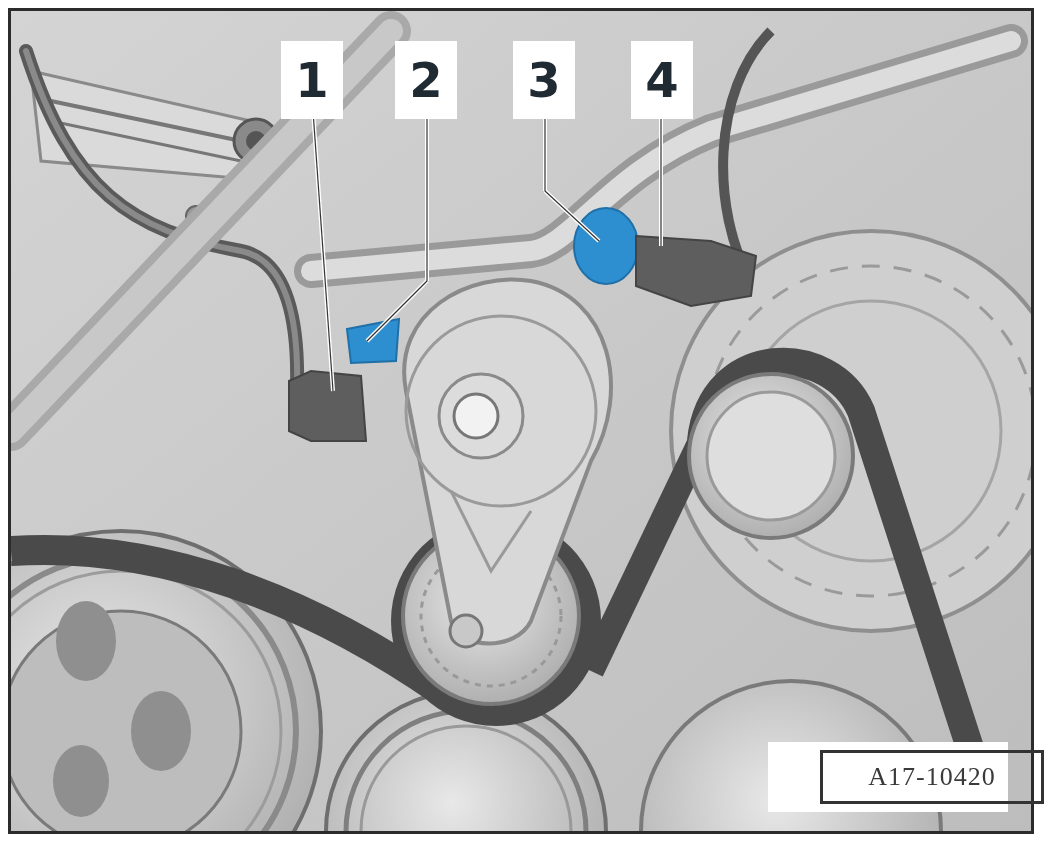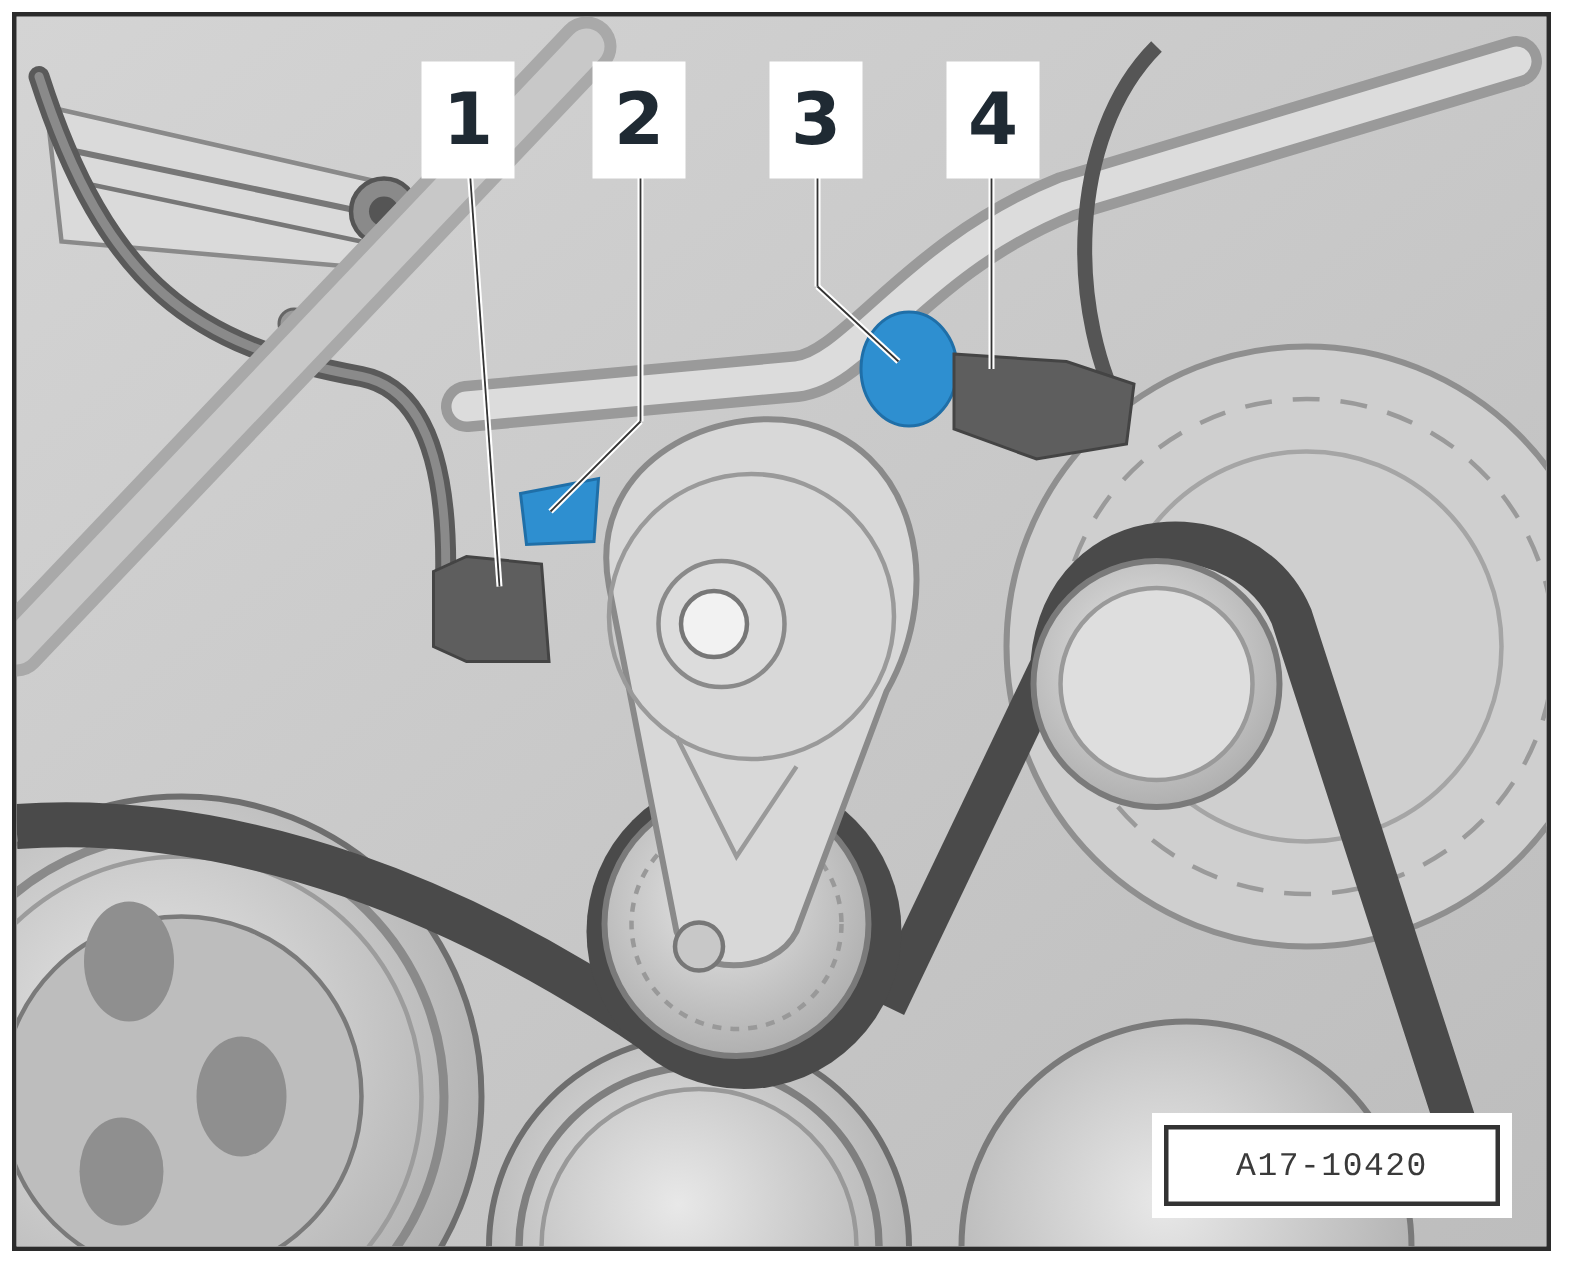--- a/index.html
+++ b/index.html
@@ -16,22 +16,23 @@
       font-weight: bold; font-size: 48px; color: #1f2a33;
       font-family: "DejaVu Sans", sans-serif;
     }
     .figure-id {
       position: absolute; left: 768px; top: 742px; width: 240px; height: 70px;
       background: #ffffff; box-sizing: border-box; padding: 8px;
     }
     .figure-id-inner {
       width: 100%; height: 100%; border: 3px solid #333; box-sizing: border-box;
       display: flex; align-items: center; justify-content: center;
-      font-size: 22px; color: #3a3a3a; letter-spacing: 1px;
-      font-family: Liberation Mono, monospace;
+      font-size: 26px; color: #3a3a3a; letter-spacing: 1px;
+      font-family: Liberation Serif, serif;
+      margin-left: 44px;
     }
   </style>
 </head>
 <body>
 
 <div class="frame">
   <svg width="1020" height="820" viewBox="0 0 1020 820">
     <defs>
       <radialGradient id="pulleyG" cx="45%" cy="40%" r="60%">
         <stop offset="0%" stop-color="#e8e8e8"></stop>

